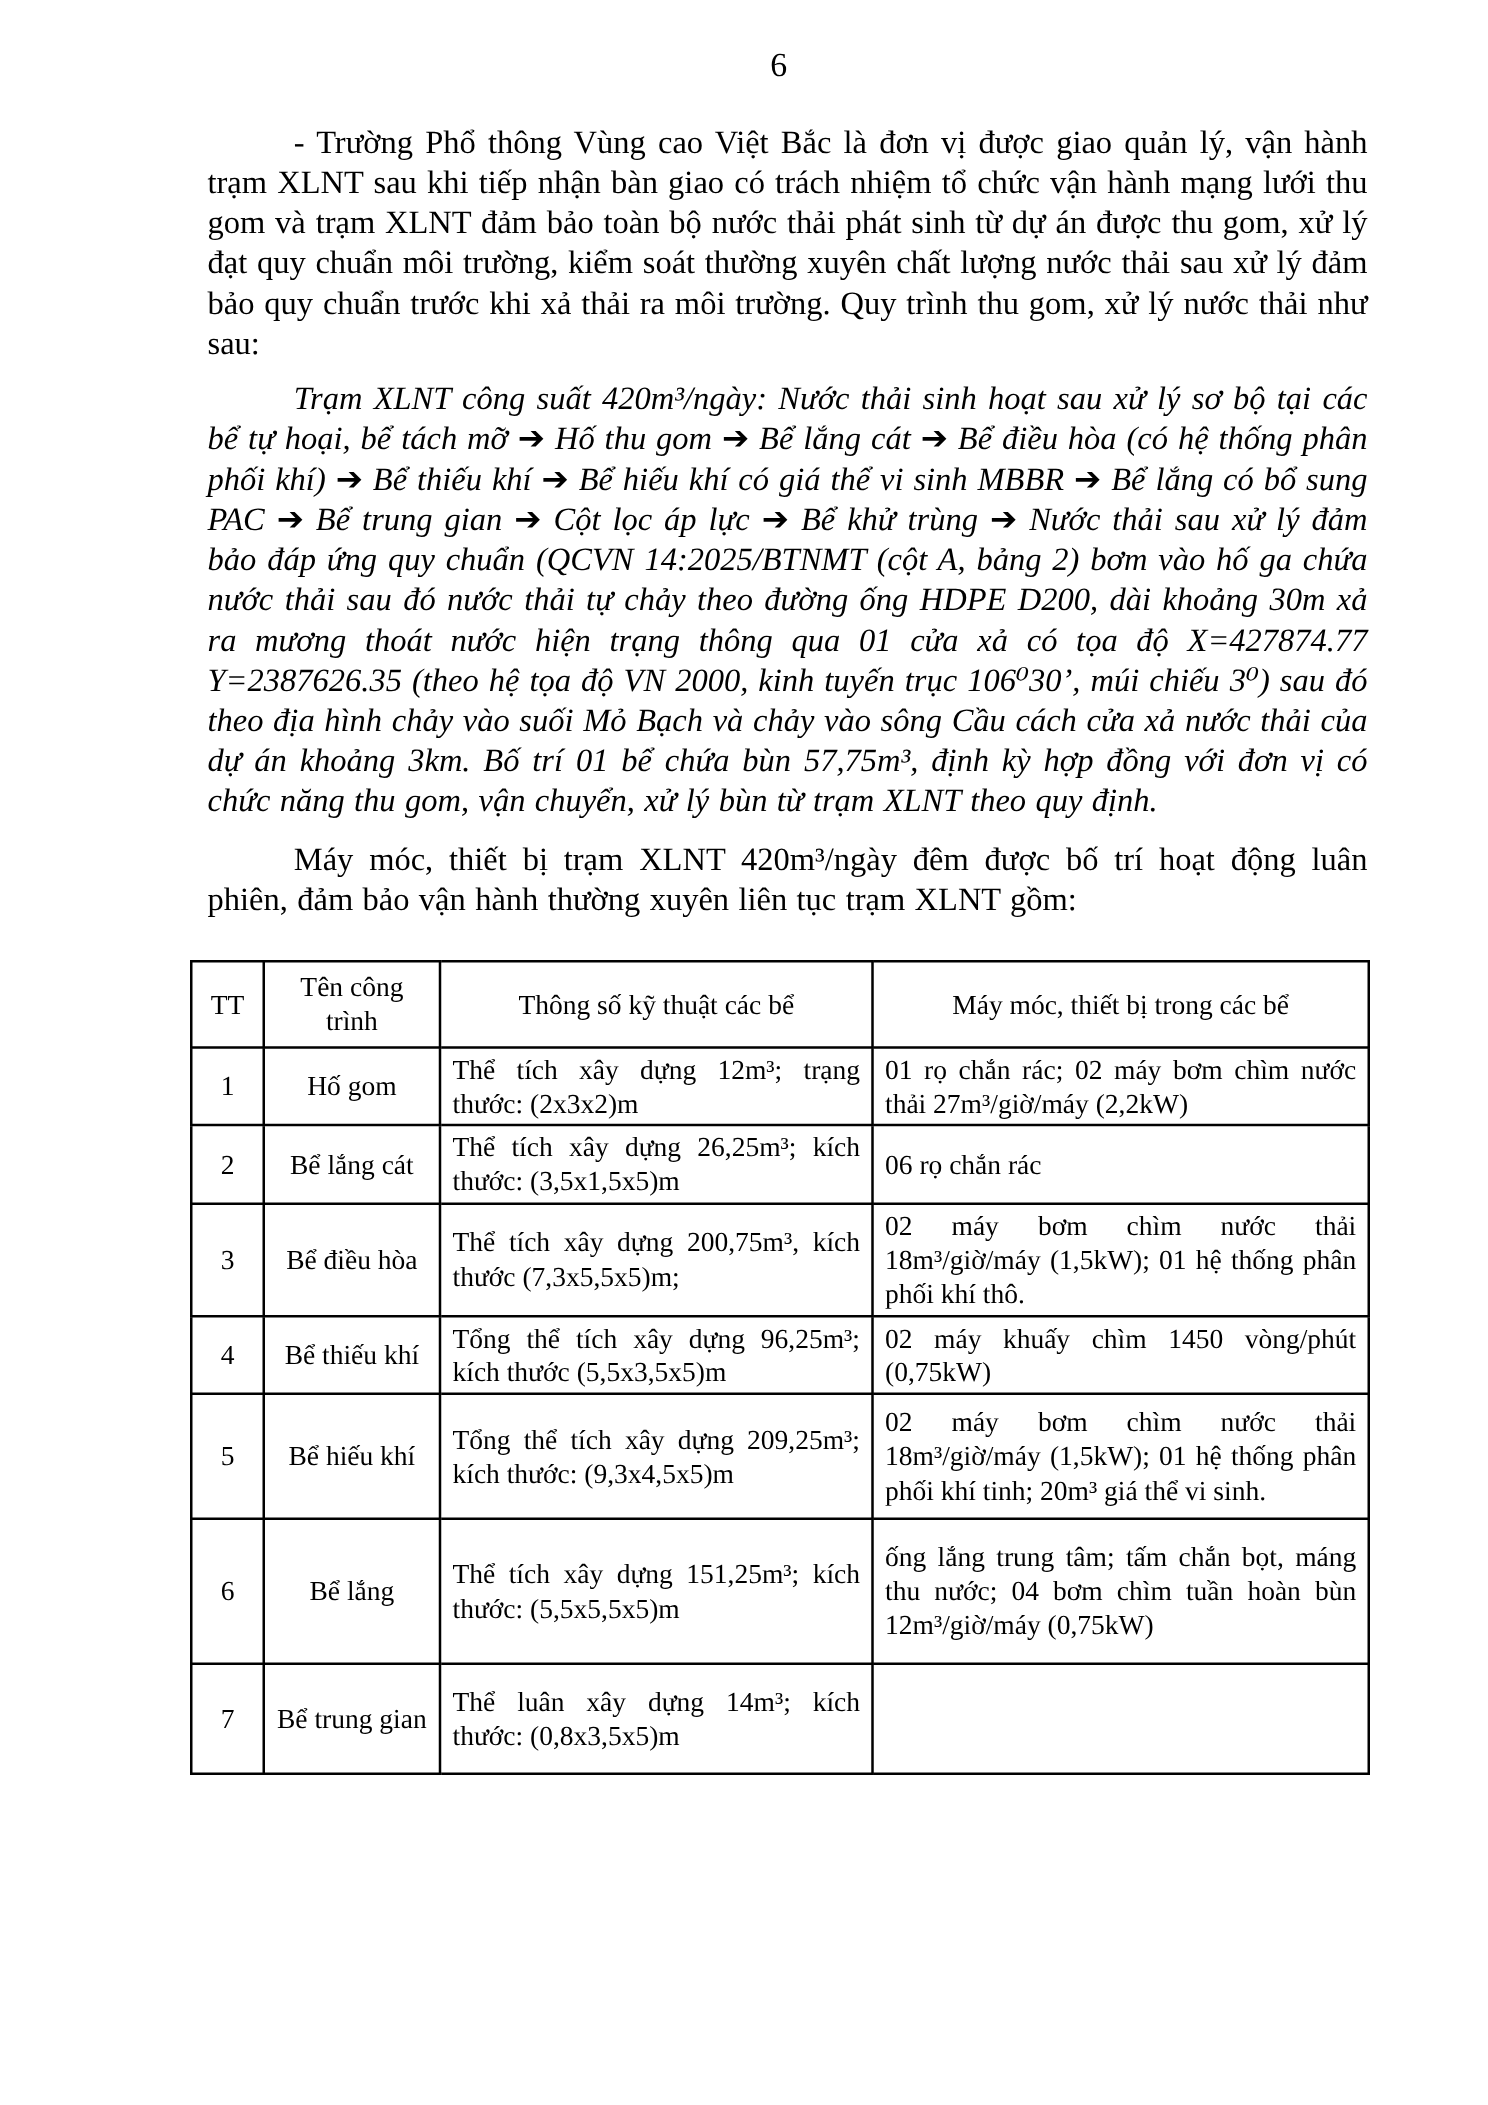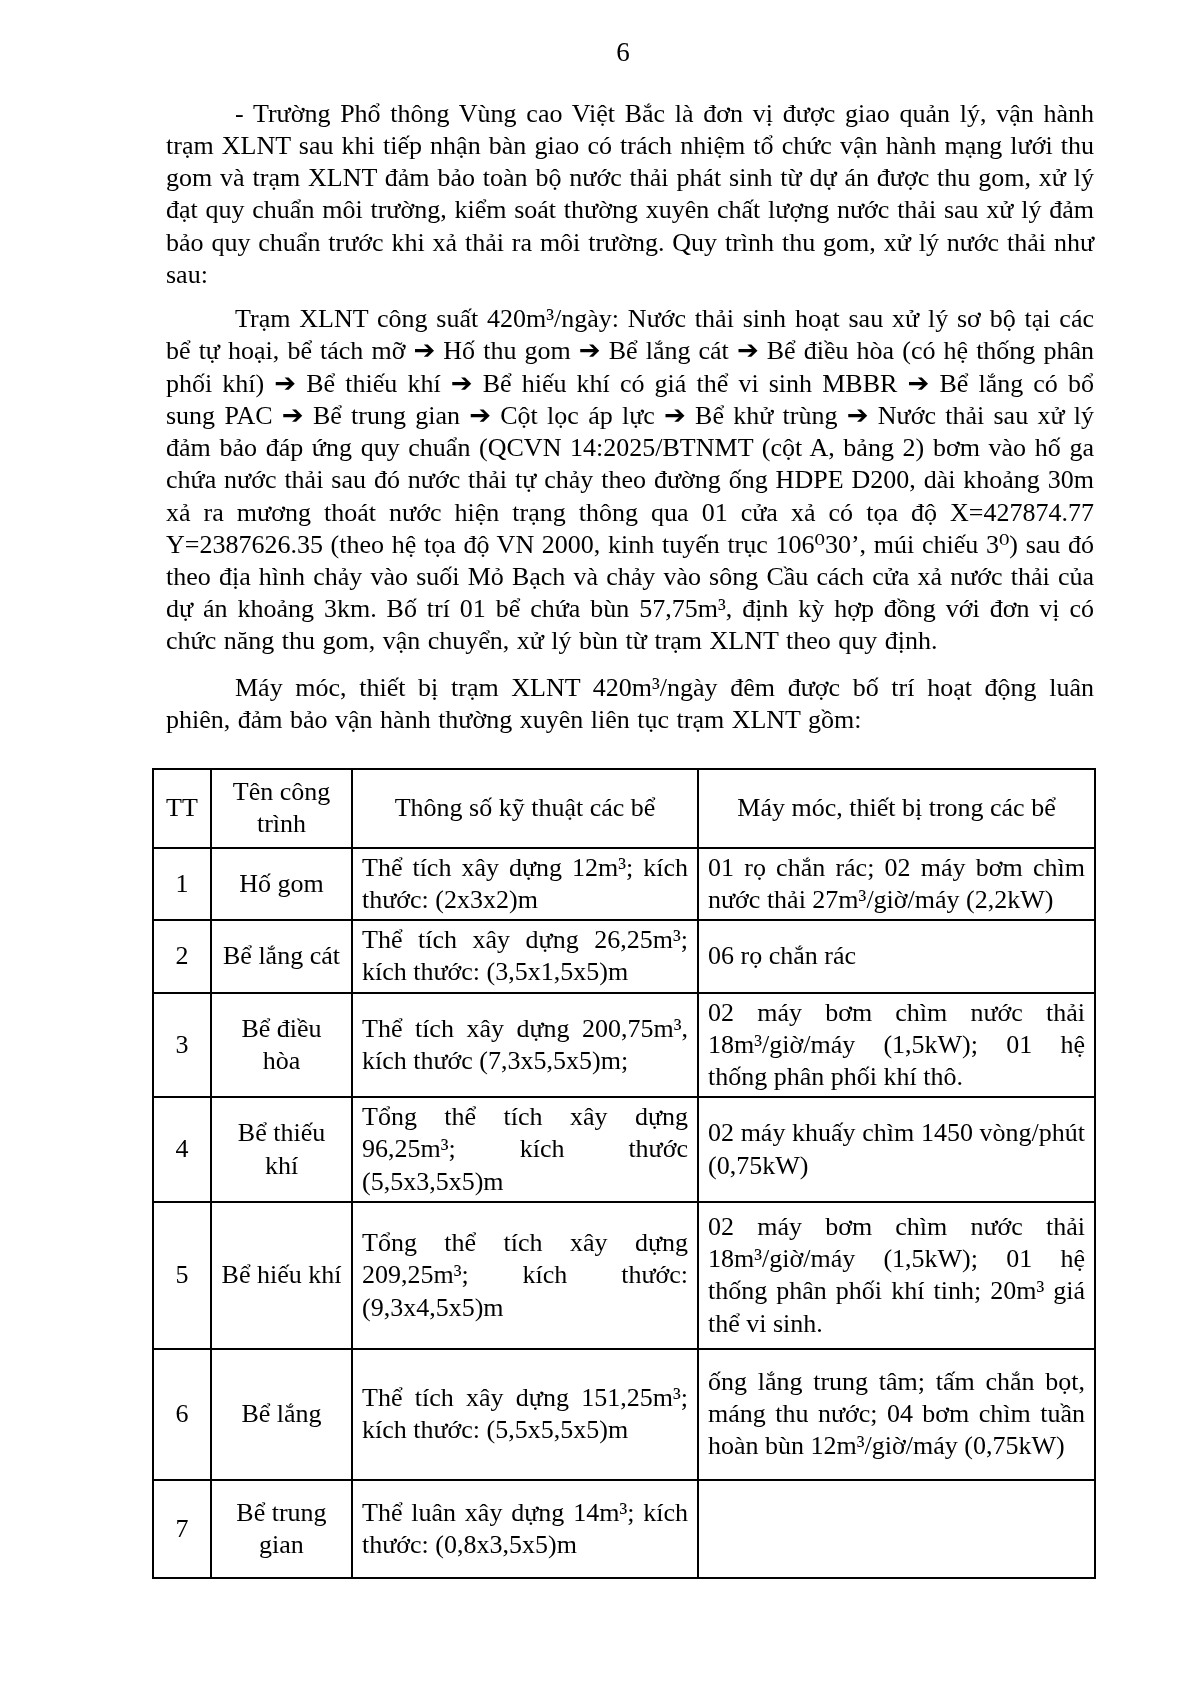--- a/index.html
+++ b/index.html
@@ -25,27 +25,27 @@
   }
   .para {
     font-size: 26px;
     line-height: 1.24;
     text-align: justify;
     text-indent: 69px;
     margin: 0 0 12px 0;
     padding-left: 14px;
     word-spacing: 1px;
   }
-  .para.flow { margin-bottom: 14px; }
+  .para.flow { margin-bottom: 14px; font-style: italic; }
   .para.last { margin-bottom: 3px; }
   table.works {
     table-layout: fixed;
     border-collapse: collapse;
     width: 942px;
-    font-size: 26px;
+    font-size: 22px;
     line-height: 1.24;
     margin-top: 32px;
   }
   table.works th, table.works td {
     border: 2px solid #000000;
     padding: 3px 9px;
     vertical-align: middle;
     box-sizing: border-box;
     overflow: hidden;
   }
@@ -85,21 +85,21 @@
         <th>TT</th>
         <th>Tên công trình</th>
         <th>Thông số kỹ thuật  các bể</th>
         <th>Máy móc, thiết bị trong các bể</th>
       </tr>
     </thead>
     <tbody>
       <tr>
         <td class="c-tt">1</td>
         <td class="c-name">Hố gom</td>
-        <td class="c-specs">Thể tích xây dựng 12m³; kích thước: (2x3x2)m</td>
+        <td class="c-specs">Thể tích xây dựng 12m³; trạng thước: (2x3x2)m</td>
         <td class="c-equip">01 rọ chắn rác; 02 máy bơm chìm nước thải 27m³/giờ/máy (2,2kW)</td>
       </tr>
       <tr>
         <td class="c-tt">2</td>
         <td class="c-name">Bể lắng cát</td>
         <td class="c-specs">Thể tích xây dựng 26,25m³; kích thước: (3,5x1,5x5)m</td>
         <td class="c-equip">06 rọ chắn rác</td>
       </tr>
       <tr>
         <td class="c-tt">3</td>

